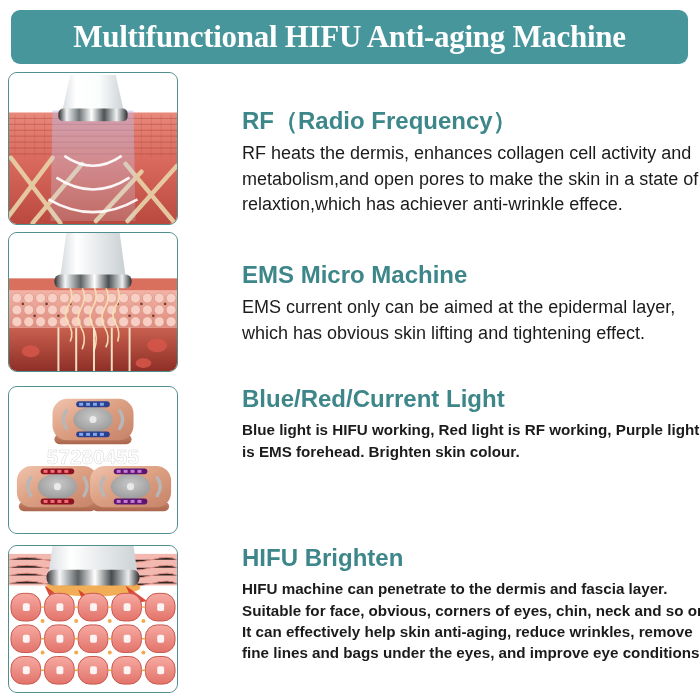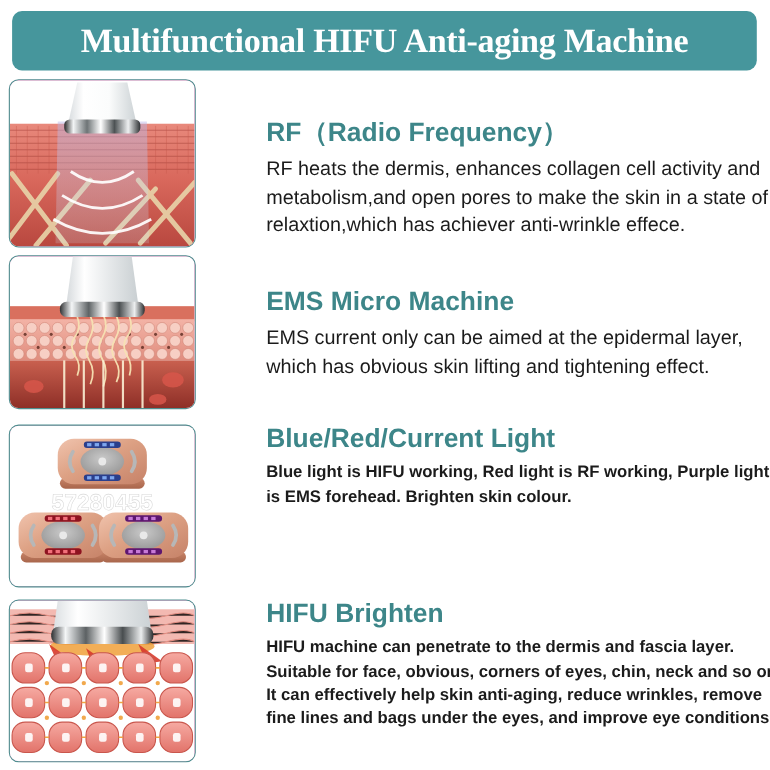--- a/index.html
+++ b/index.html
@@ -43,21 +43,21 @@
     position: absolute;
     left: 0;
     width: 700px;
   }
   .thumb {
     position: absolute;
     left: 8px;
     border: 1.5px solid #4f8f90;
     border-radius: 9px;
     overflow: hidden;
-    background: #f9a8d4;
+    background: #a3a3a3;
     box-sizing: border-box;
   }
   .textcol {
     position: absolute;
     left: 210px;
     width: 470px;
     margin-left: 32px;
   }
   .sec-title {
     color: #3d8689;

